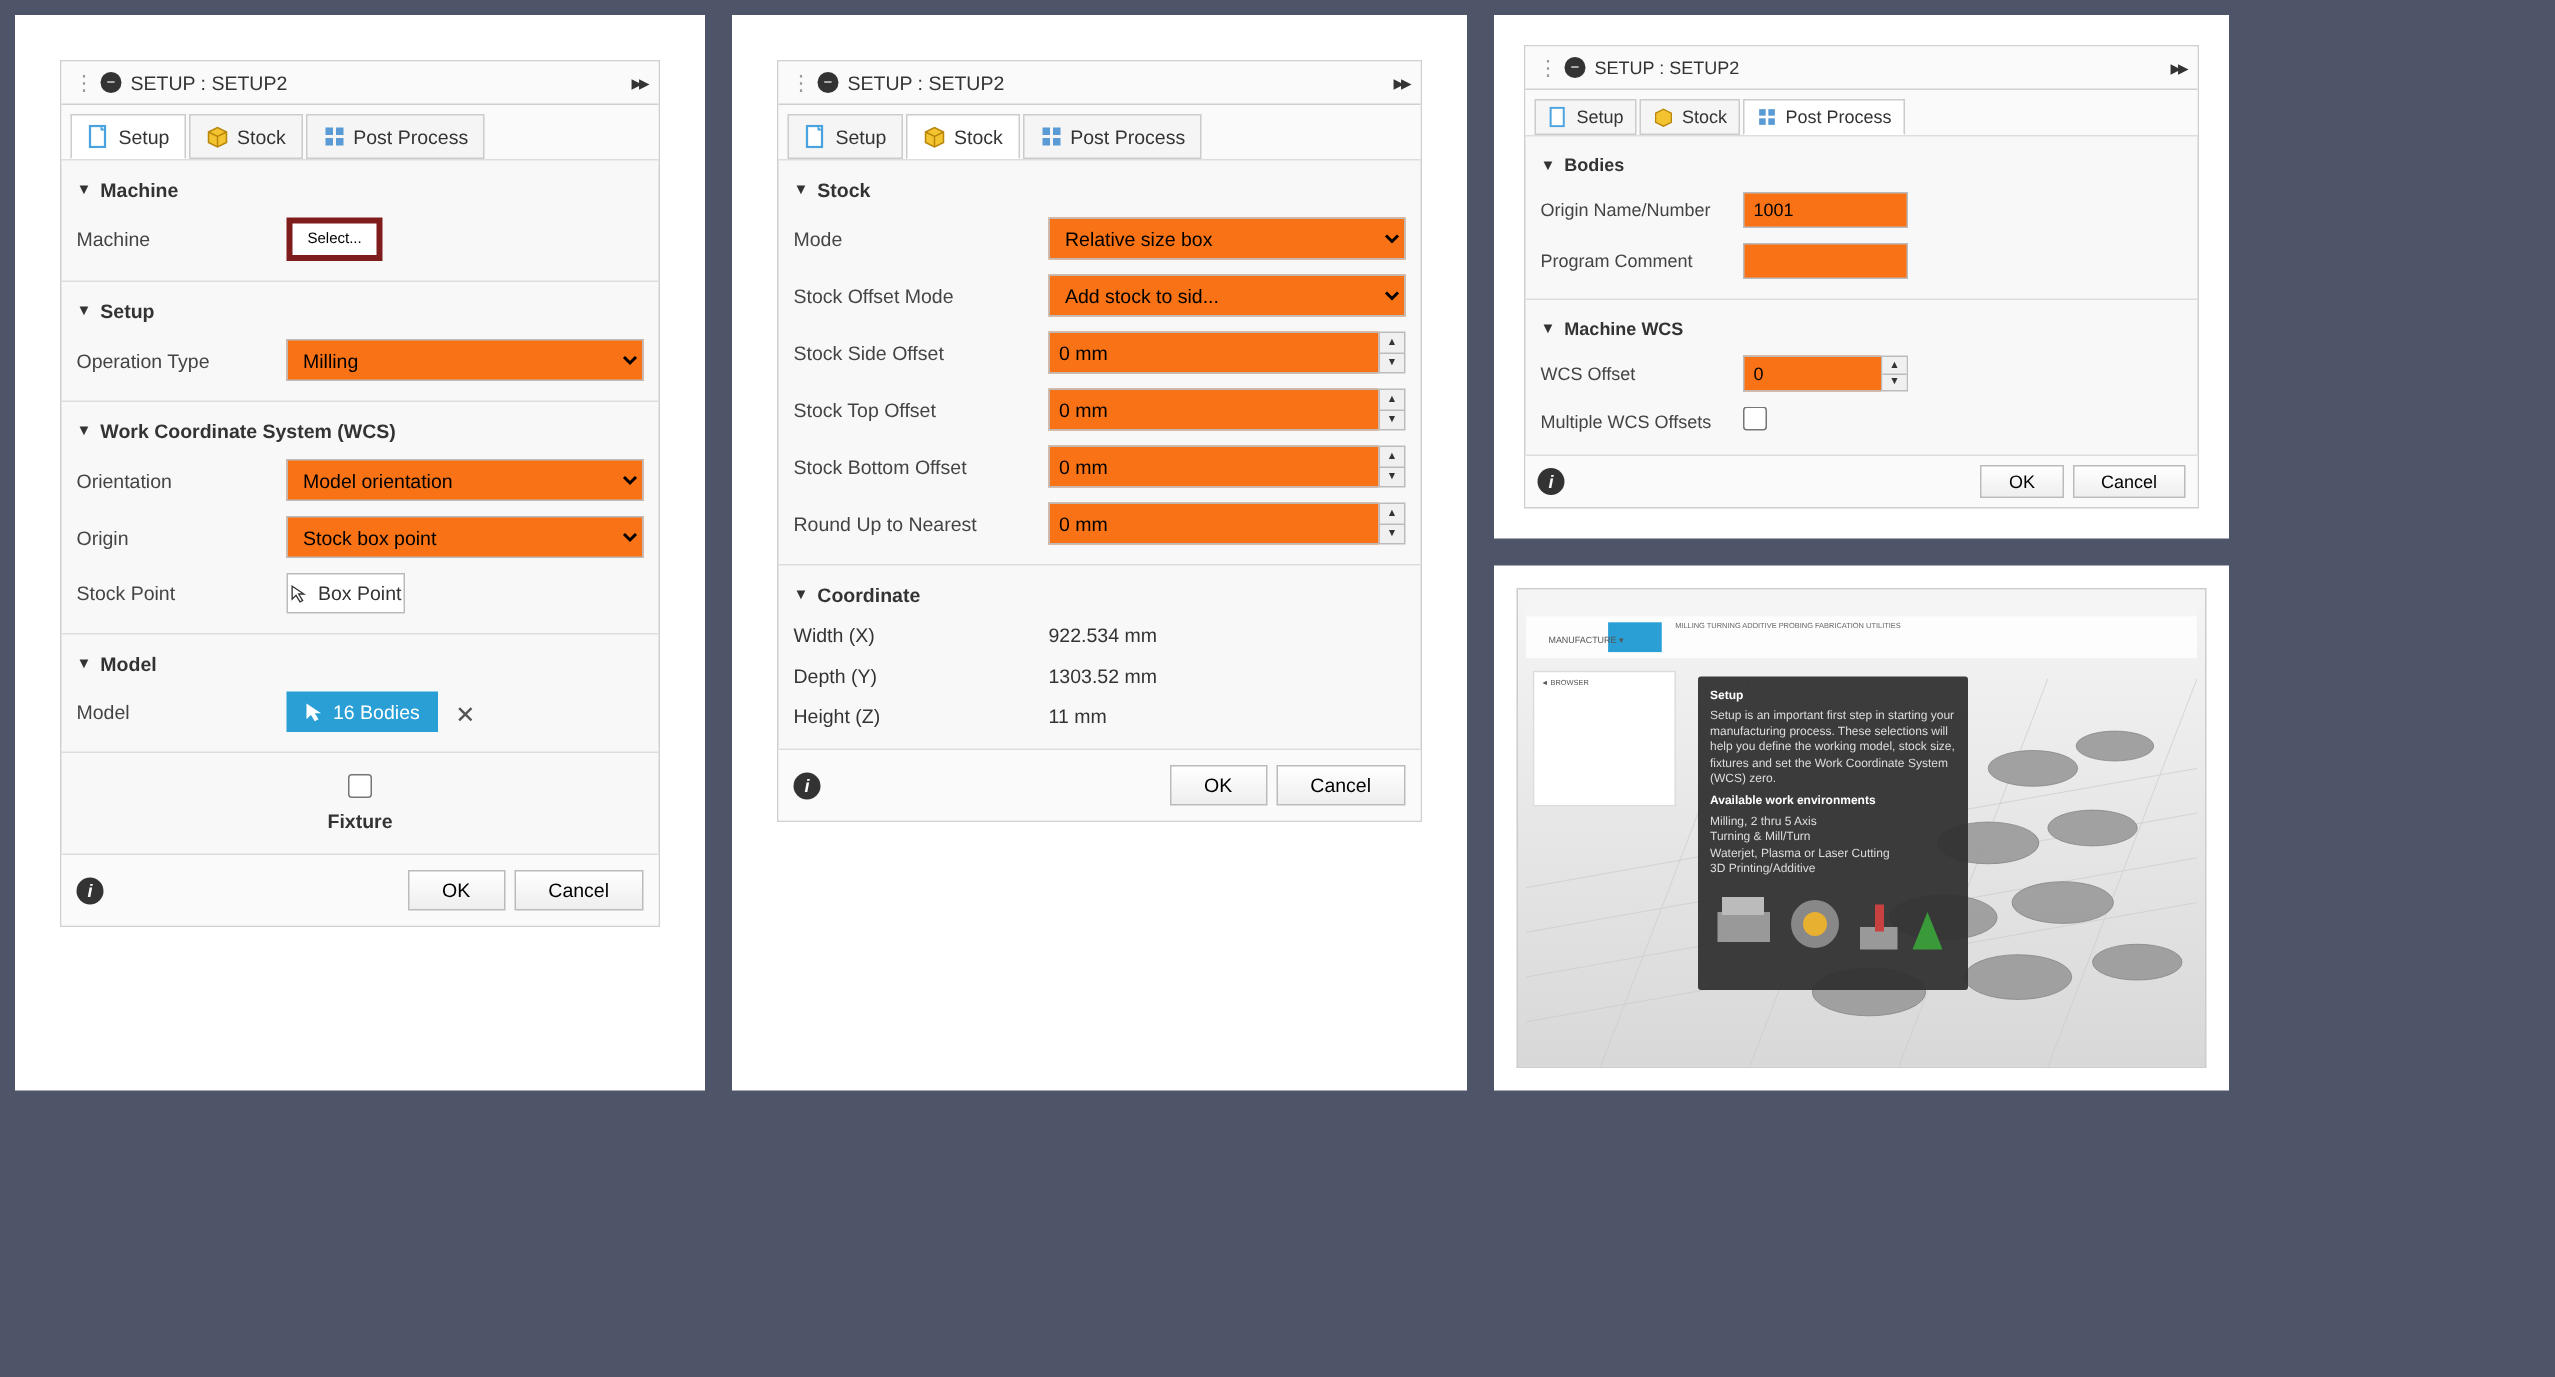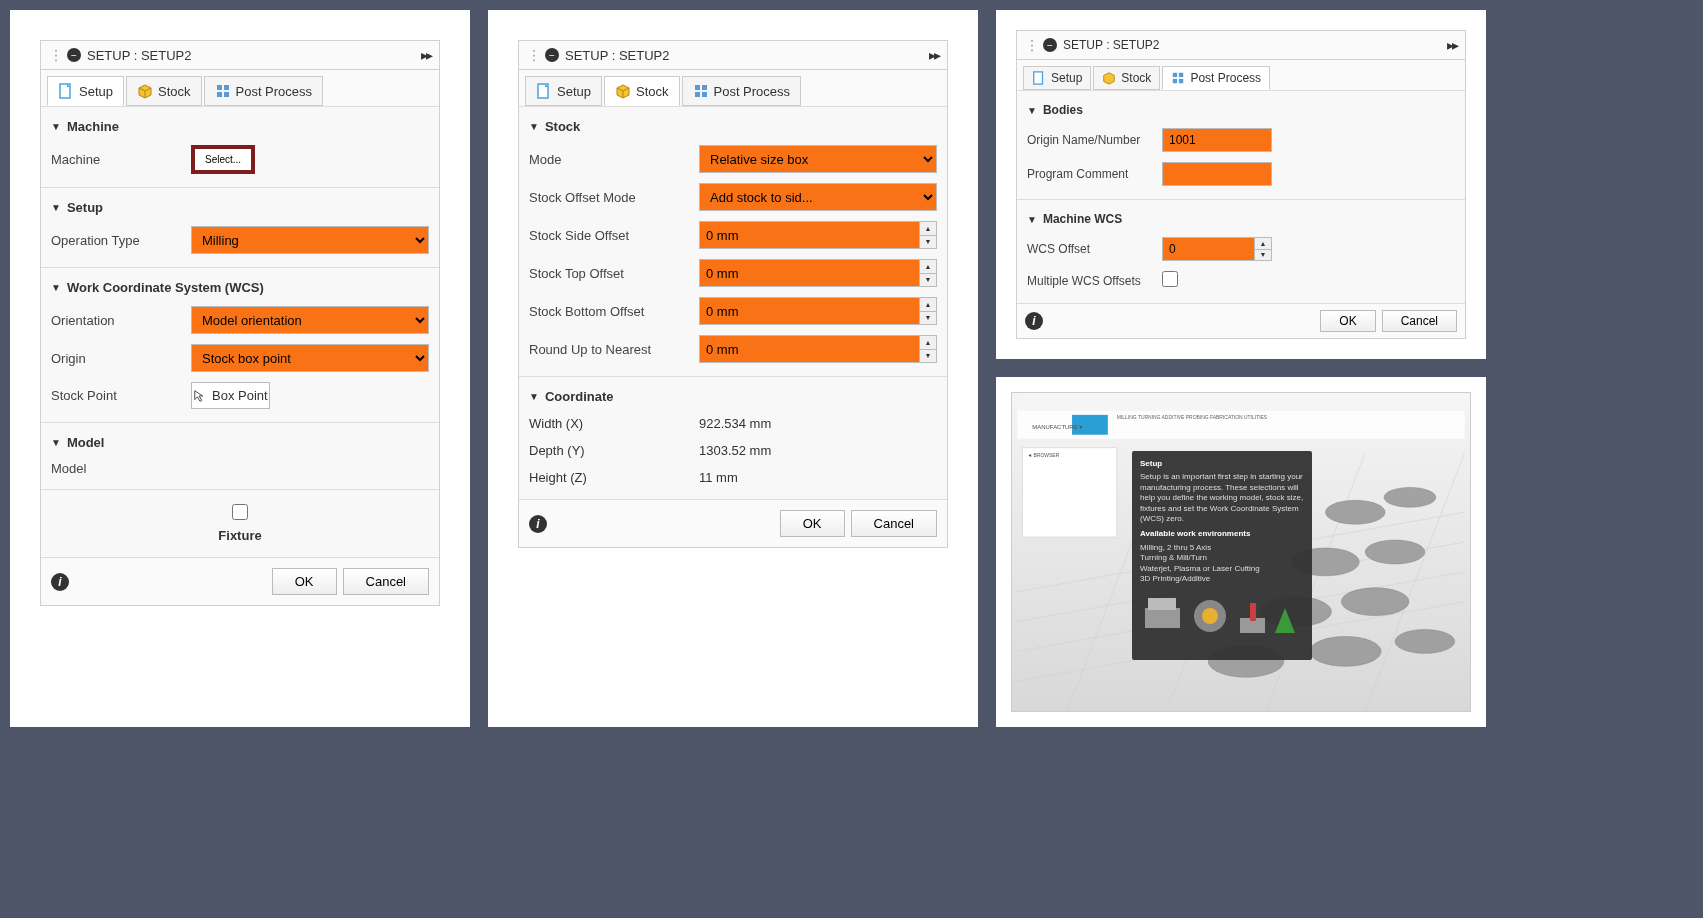--- a/index.html
+++ b/index.html
@@ -145,20 +145,29 @@
       </div>
     </div>
 
     <div class="section">
       <div class="section-header">
             <span class="tri">▼</span>
             <span>Model</span>
           </div>
       <div class="row">
         <div class="label">Model</div>
+        <div class="control">
+          <span class="bodies-sel">
+            <svg class="cursor-icon" viewBox="0 0 16 16">
+                  <path d="M2 2 L2 12 L5 9 L8 14 L10 13 L7 8 L11 8 Z" fill="#fff" stroke="#fff"></path>
+                </svg>
+            <span>16 Bodies</span>
+          </span>
+          <span class="remove-x">✕</span>
+        </div>
       </div>
     </div>
 
     <div class="section">
       <div class="checkbox-row">
         <input type="checkbox" style="">
         <b>Fixture</b>
       </div>
     </div>
 

